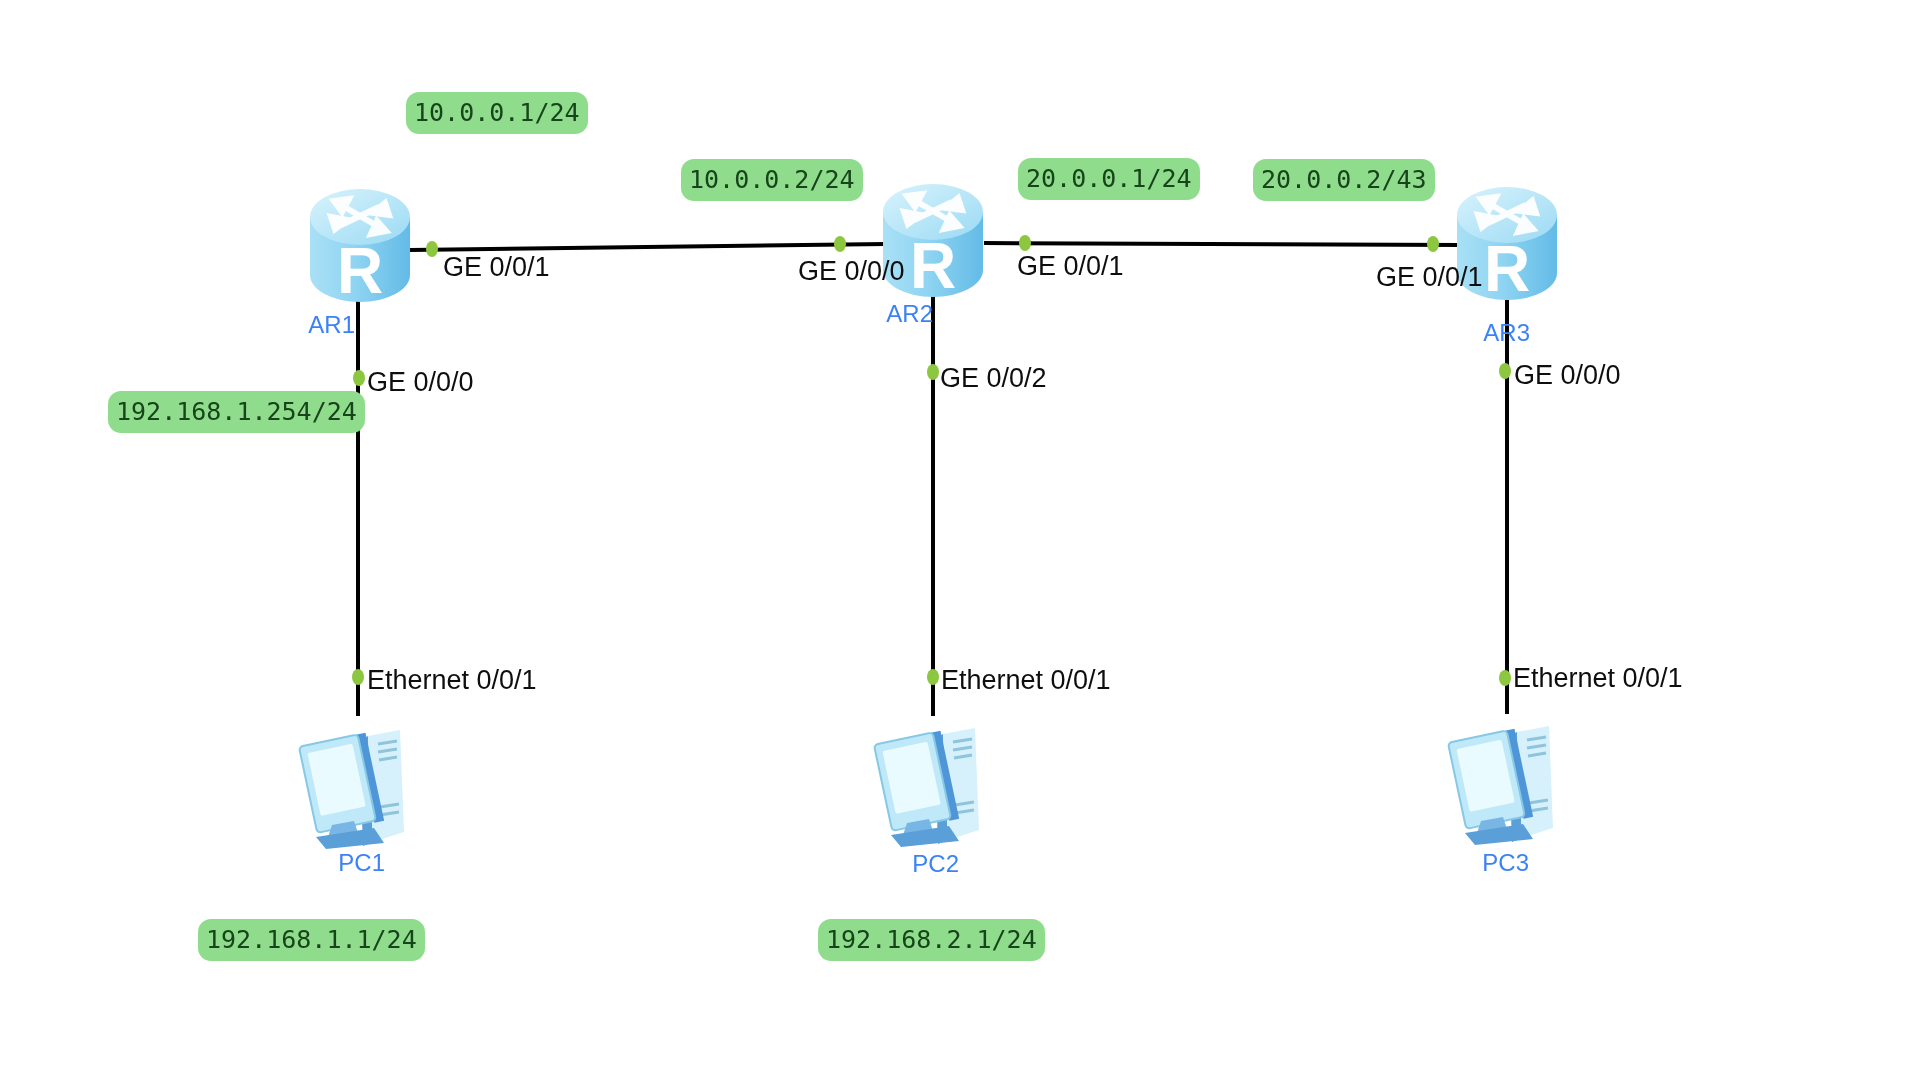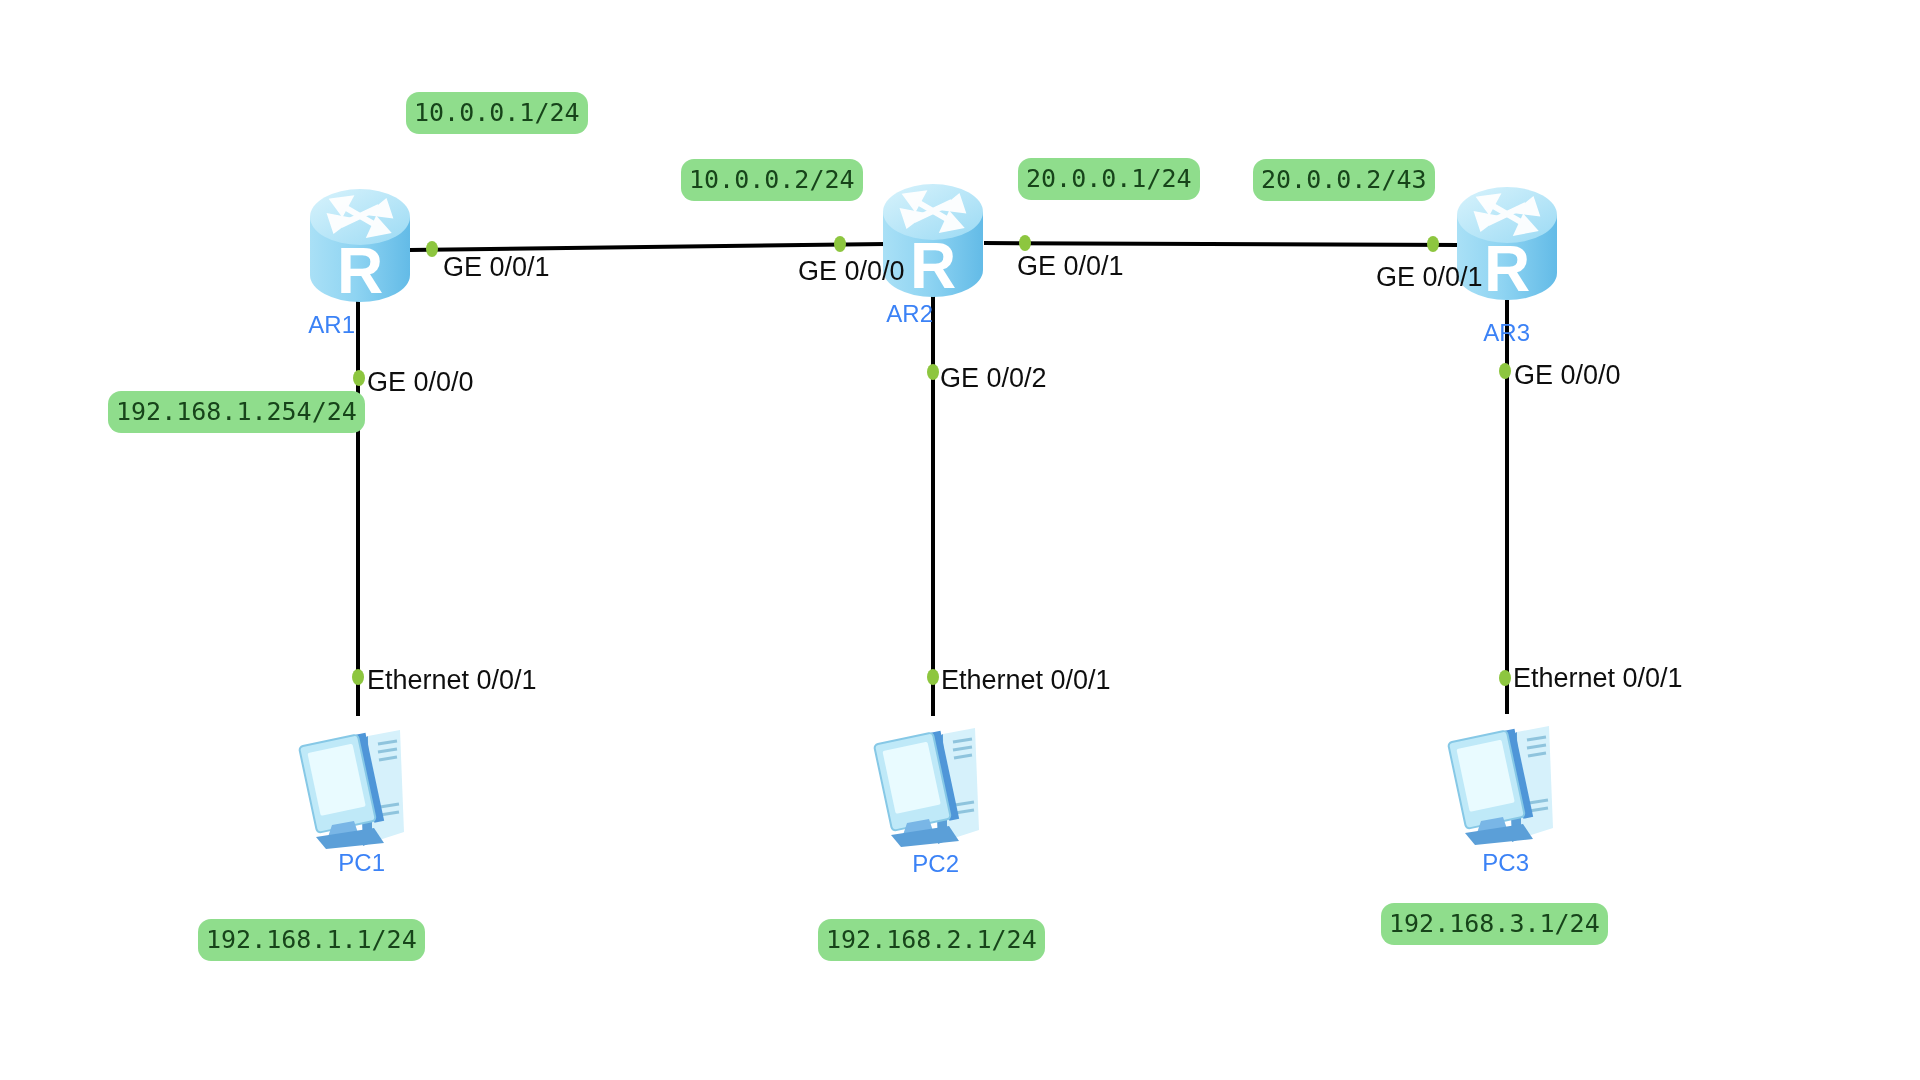--- a/index.html
+++ b/index.html
@@ -149,15 +149,14 @@
   <div class="iface-label" style="left:941px;top:665px">Ethernet 0/0/1</div>
   <div class="iface-label" style="left:1513px;top:663px">Ethernet 0/0/1</div>
 
   <div class="ip-ann" style="left:406px;top:92px">10.0.0.1/24</div>
   <div class="ip-ann" style="left:681px;top:159px">10.0.0.2/24</div>
   <div class="ip-ann" style="left:1018px;top:158px">20.0.0.1/24</div>
   <div class="ip-ann" style="left:1253px;top:159px">20.0.0.2/43</div>
   <div class="ip-ann" style="left:108px;top:391px">192.168.1.254/24</div>
   <div class="ip-ann" style="left:198px;top:919px">192.168.1.1/24</div>
   <div class="ip-ann" style="left:818px;top:919px">192.168.2.1/24</div>
-  <div class="ip-ann" style="left:1381px;top:903px">192.168.3.1/24</div>
 
 </div>
 
 </body></html>

